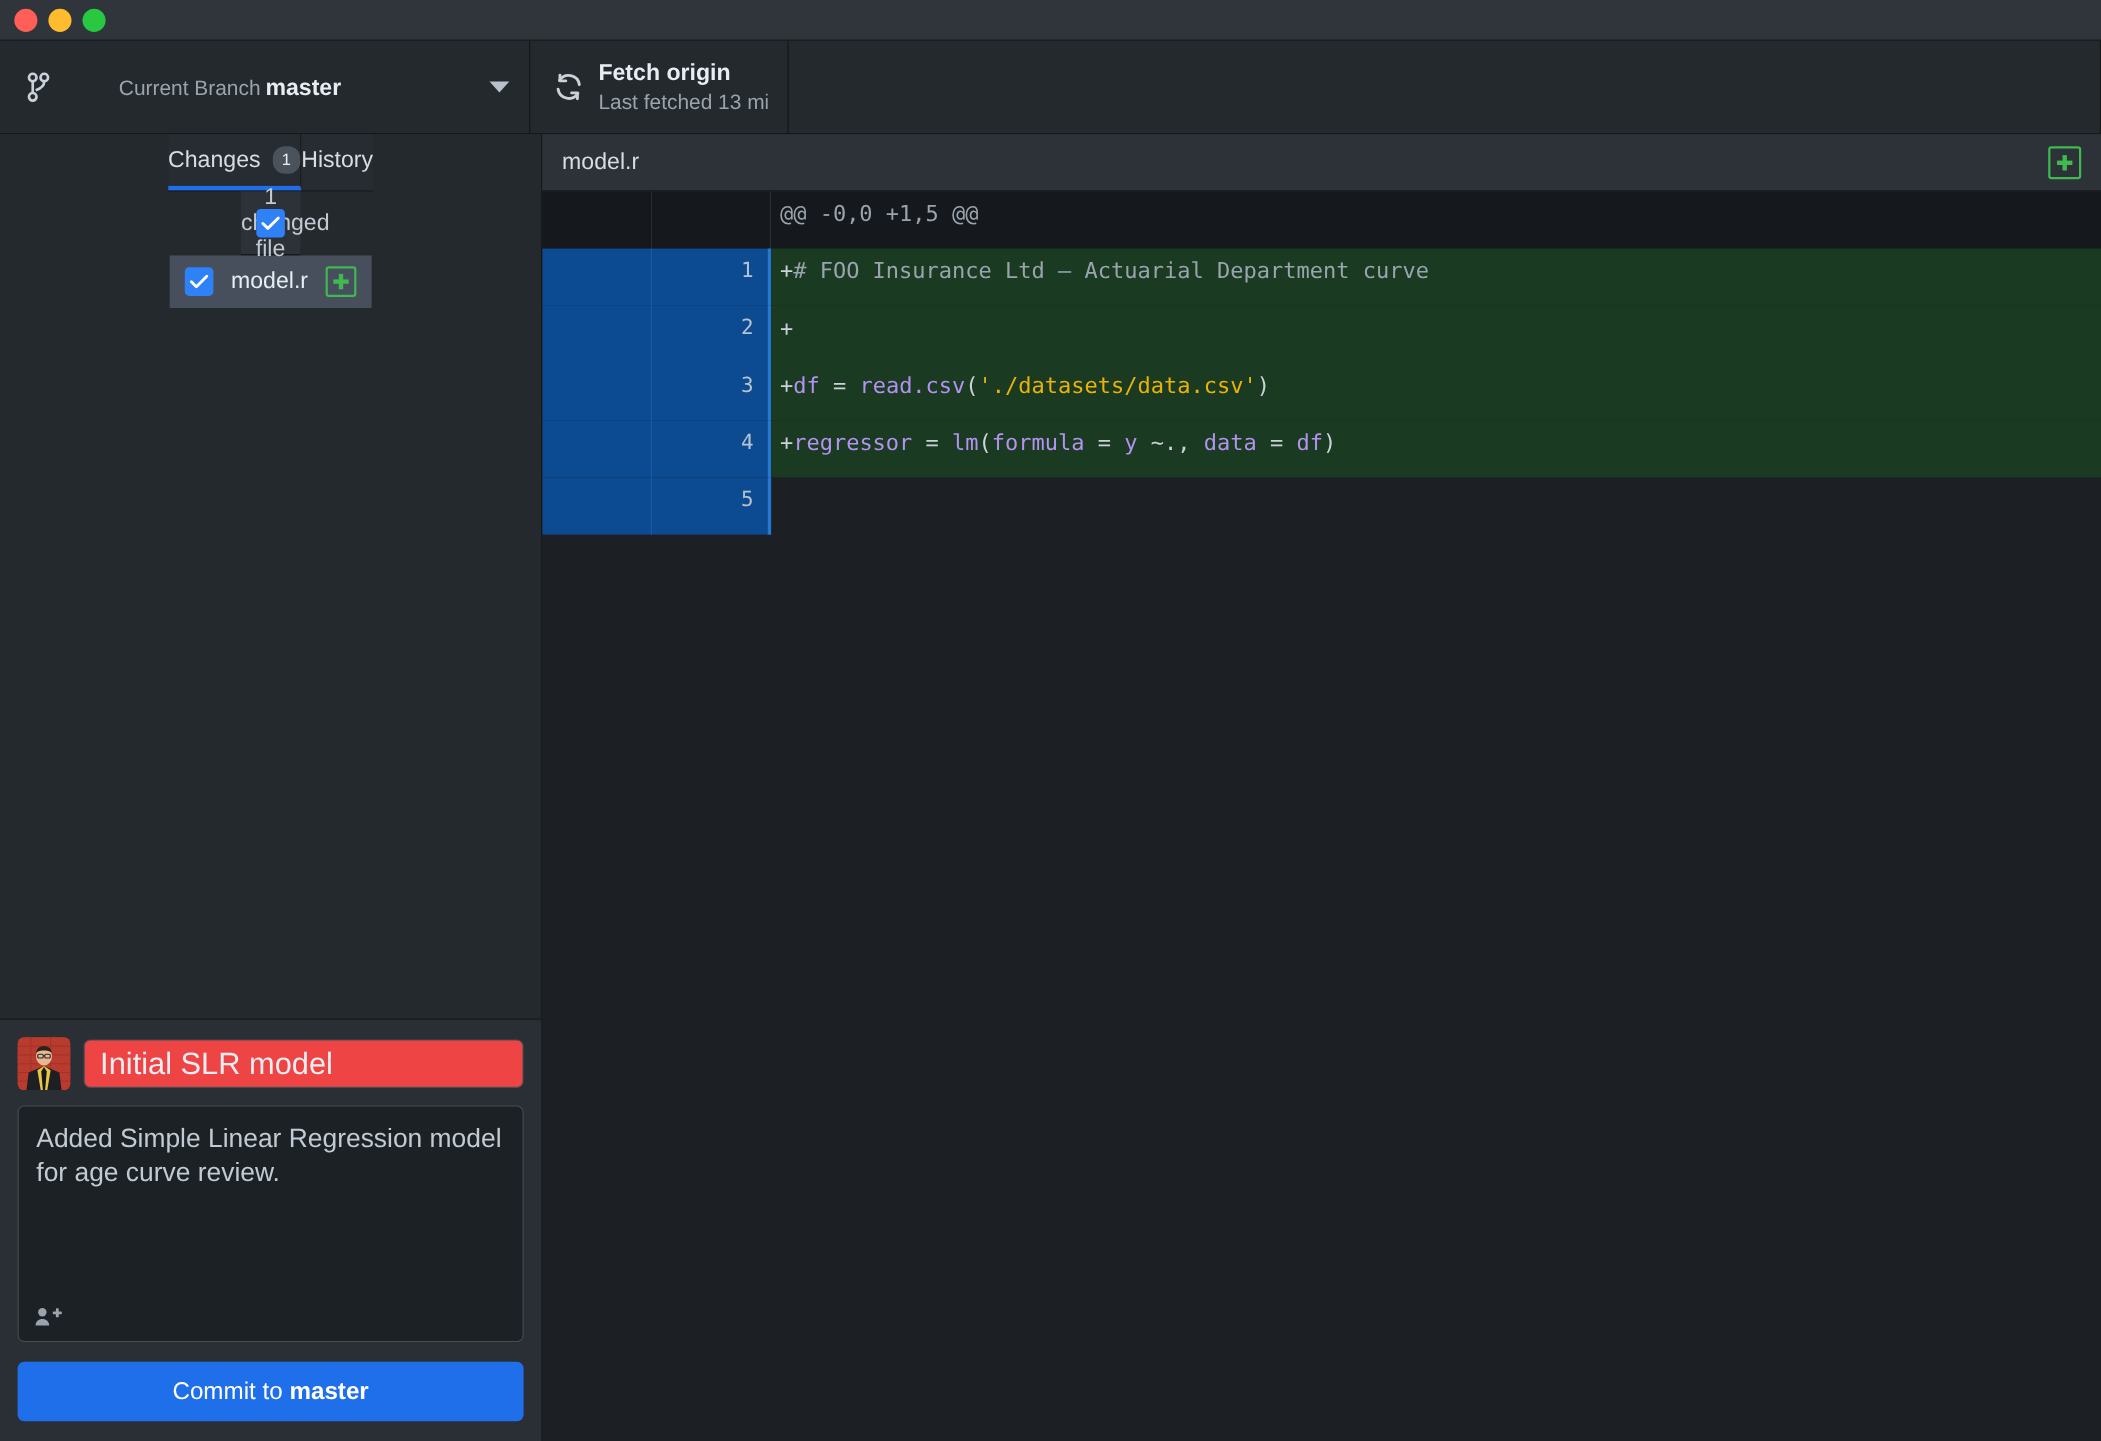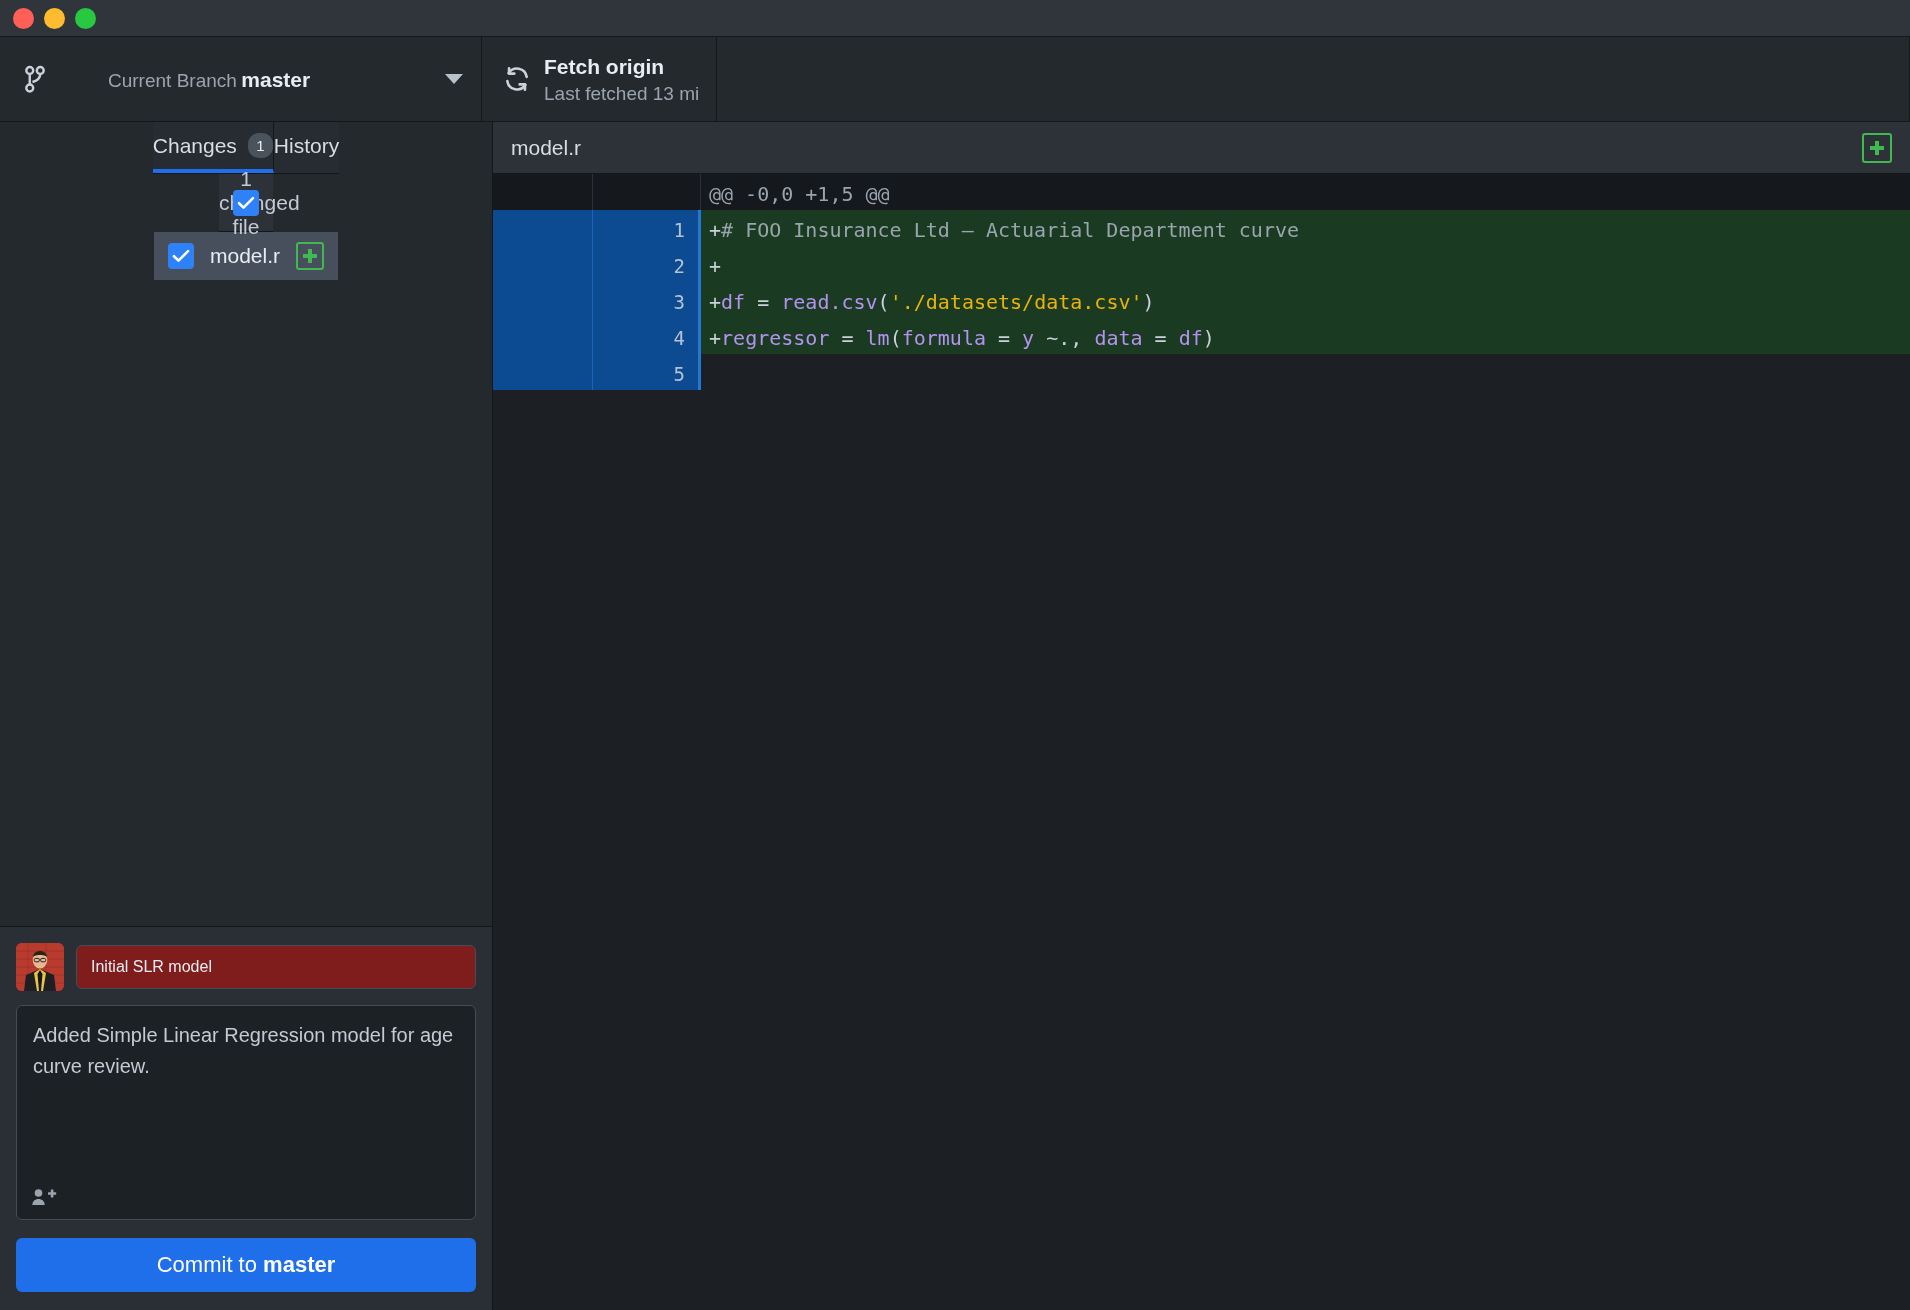--- a/index.html
+++ b/index.html
@@ -246,40 +246,40 @@
     flex: 0 0 48px;
     border-radius: 6px;
     overflow: hidden;
     position: relative;
     background: #c0392b;
   }
   .avatar svg { display: block; width: 48px; height: 48px; }
   .summary-input {
     flex: 1;
     height: 44px;
-    background: #7f1d1d;
+    background: #ef4444;
     border: 1px solid #454c54;
     border-radius: 6px;
     color: #e6edf3;
-    font-size: 16px;
+    font-size: 28px;
     font-family: "Liberation Sans", sans-serif;
     padding: 0 14px;
     outline: none;
   }
   .desc-box {
     position: relative;
     height: 215px;
     background: #1c2126;
     border: 1px solid #454c54;
     border-radius: 6px;
     margin-bottom: 18px;
     padding: 14px 16px 14px 16px;
   }
   .desc-text {
-    font-size: 20px;
+    font-size: 24px;
     line-height: 31px;
     color: #c2cad3;
     white-space: pre-wrap;
   }
   .coauthor-icon {
     position: absolute;
     left: 14px;
     bottom: 12px;
     color: #9aa4ae;
     display: flex;
@@ -324,21 +324,21 @@
   }
   .diff-header .plus-box { width: 30px; height: 30px; flex: 0 0 30px; }
 
   .diff-body {
     flex: 1;
     overflow: hidden;
     background: #1c2025;
     font-family: "DejaVu Sans Mono", monospace;
     font-size: 20px;
   }
-  .diff-line { display: flex; height: 36px; align-items: stretch; }
+  .diff-line { display: flex; height: 52px; align-items: stretch; }
 
   .gutter-old, .gutter-new {
     flex: 0 0 auto;
     text-align: right;
     font-size: 19px;
     line-height: 40px;
     color: #b6c2cf;
     padding-right: 13px;
     user-select: none;
   }

